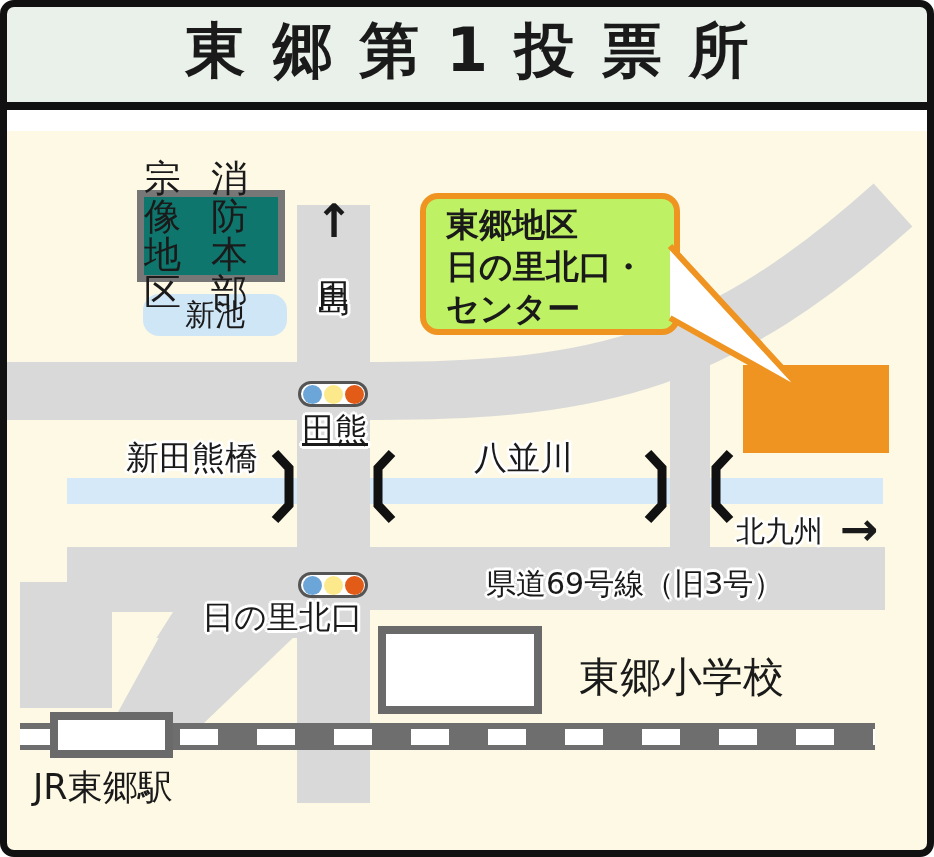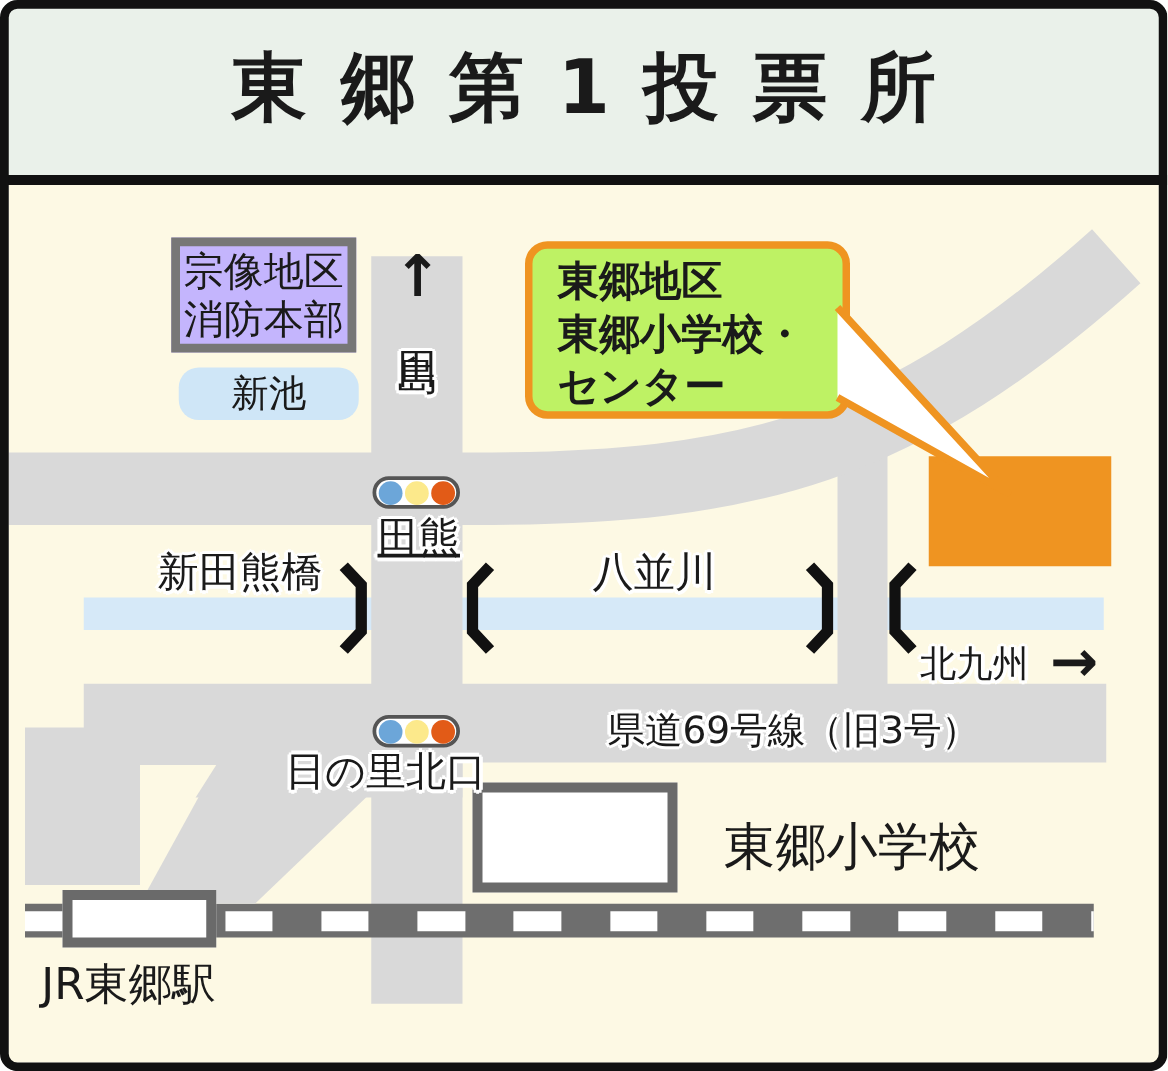--- a/index.html
+++ b/index.html
@@ -2,21 +2,21 @@
 <html><head>
 <meta charset="utf-8">
 <style>
   html,body{margin:0;padding:0;background:#fff;}
   #stage{position:relative;width:934px;height:857px;background:#fff;overflow:hidden;
          font-family:"DejaVu Sans","Liberation Sans",sans-serif;color:#1a1a1a;}
   .abs{position:absolute;}
   
   .frame{left:0;top:0;width:934px;height:857px;border:7px solid #111;border-radius:14px;
          box-sizing:border-box;z-index:40;pointer-events:none;}
-  .title-bar{left:0;top:0;width:934px;height:148px;background:#eaf1ea;
+  .title-bar{left:0;top:0;width:934px;height:110px;background:#eaf1ea;
              border-bottom:8px solid #111;box-sizing:border-box;border-radius:14px 14px 0 0;
              z-index:4;display:flex;align-items:center;justify-content:center;}
   .title-text{font-size:60px;font-weight:bold;letter-spacing:0.45em;text-indent:0.45em;white-space:nowrap;}
   .map-bg{left:7px;top:131px;width:920px;height:719px;background:#fdf9e4;z-index:0;}
   
   .river{left:67px;top:478px;width:816px;height:26px;background:#d6e9f8;z-index:1;}
   .pond{left:143px;top:294px;width:144px;height:42px;background:#cfe6f7;border-radius:16px;z-index:1;
         display:flex;align-items:center;justify-content:center;}
   .v-road-main{left:297px;top:205px;width:73px;height:598px;background:#d9d9d9;z-index:1;}
   .v-road-stub{left:670px;top:330px;width:40px;height:220px;background:#d9d9d9;z-index:1;}
@@ -25,23 +25,23 @@
   .block-left{left:20px;top:582px;width:92px;height:126px;background:#d9d9d9;z-index:1;}
   .building-orange{left:743px;top:365px;width:146px;height:88px;background:#ef9421;z-index:1;}
   .railway{left:20px;top:723px;width:855px;height:27px;background:#6e6e6e;z-index:1;}
   .railway-dashes{position:absolute;left:0;right:0;top:6px;height:16px;
       background:repeating-linear-gradient(90deg,#fff 0 38px,rgba(0,0,0,0) 38px 77px);
       background-position:6px 0;}
   
   .svg-layer{left:0;top:0;z-index:2;}
   .svg-top{left:0;top:0;z-index:5;}
   
-  .fire-box{left:137px;top:190px;width:148px;height:92px;background:#c4b5fd;border:7px solid #777;
-            box-sizing:border-box;z-index:3;display:flex;flex-direction:column;align-items:center;
-            justify-content:center;font-size:32px;line-height:38px;}
+  .fire-box{left:137px;top:190px;width:148px;height:92px;background:#0f766e;border:7px solid #777;
+            box-sizing:border-box;z-index:3;display:flex;flex-direction:row;align-items:center;
+            justify-content:center;font-size:37px;line-height:38px;}
   .school-box{left:378px;top:626px;width:164px;height:88px;background:#fff;border:8px solid #6a6a6a;
               box-sizing:border-box;z-index:3;}
   .station-box{left:50px;top:712px;width:123px;height:46px;background:#fff;border:8px solid #6a6a6a;
                box-sizing:border-box;z-index:3;}
   .bubble{left:420px;top:193px;width:260px;height:142px;background:#bef264;border:6px solid #ef9421;
           border-radius:18px;box-sizing:border-box;z-index:3;padding:5px 0 0 20px;
           font-size:33px;font-weight:bold;line-height:42px;}
   
   .signal{width:70px;height:26px;background:#fff;border:3px solid #555;border-radius:15px;z-index:3;
           display:flex;align-items:center;justify-content:center;gap:2px;box-sizing:border-box;}
@@ -54,21 +54,21 @@
   .halo{text-shadow:3px 0 0 #fff,-3px 0 0 #fff,0 3px 0 #fff,0 -3px 0 #fff,
         2px 2px 0 #fff,-2px 2px 0 #fff,2px -2px 0 #fff,-2px -2px 0 #fff;}
   .tajima-group{left:308px;top:198px;z-index:3;width:52px;text-align:center;}
   .tajima-arrow{display:block;font-size:46px;font-weight:bold;line-height:46px;}
   .tajima-text{writing-mode:vertical-rl;font-size:33px;letter-spacing:2px;margin-top:2px;}
   .lbl-takuma{left:302px;top:408px;font-size:33px;text-decoration:underline;}
   .lbl-bridge{left:126px;top:436px;font-size:33px;}
   .lbl-river{left:474px;top:436px;font-size:33px;}
   .lbl-kita{left:736px;top:512px;font-size:29px;}
   .east-arrow{left:840px;top:502px;font-size:46px;font-weight:bold;z-index:3;}
-  .lbl-hinosato{left:202px;top:596px;font-size:32px;margin-left:26px;}
+  .lbl-hinosato{left:202px;top:596px;font-size:32px;}
   .lbl-kendo{left:486px;top:564px;font-size:30px;text-align:center;}
   .lbl-school{left:579px;top:650px;font-size:41px;z-index:3;}
   .lbl-station{left:33px;top:764px;font-size:35px;z-index:3;}
   .lbl-pond{font-size:30px;}
 </style>
 </head>
 <body>
 
 <div id="stage">
 
@@ -103,21 +103,21 @@
 
   <div class="abs fire-box">
     <span>宗像地区</span>
     <span>消防本部</span>
   </div>
   <div class="abs school-box"></div>
   <div class="abs station-box"></div>
 
   <div class="abs bubble">
     <div>東郷地区</div>
-    <div>東郷小学校・</div>
+    <div>日の里北口・</div>
     <div>センター</div>
   </div>
   <svg class="abs svg-top" width="934" height="857">
     <path d="M 670 246 L 806 394 L 670 318" fill="#fff" stroke="#ef9421" stroke-width="6" stroke-linejoin="round"></path>
   </svg>
 
   <div class="abs signal sig1">
     <span class="dot dot-b"></span>
     <span class="dot dot-y"></span>
     <span class="dot dot-r"></span>

